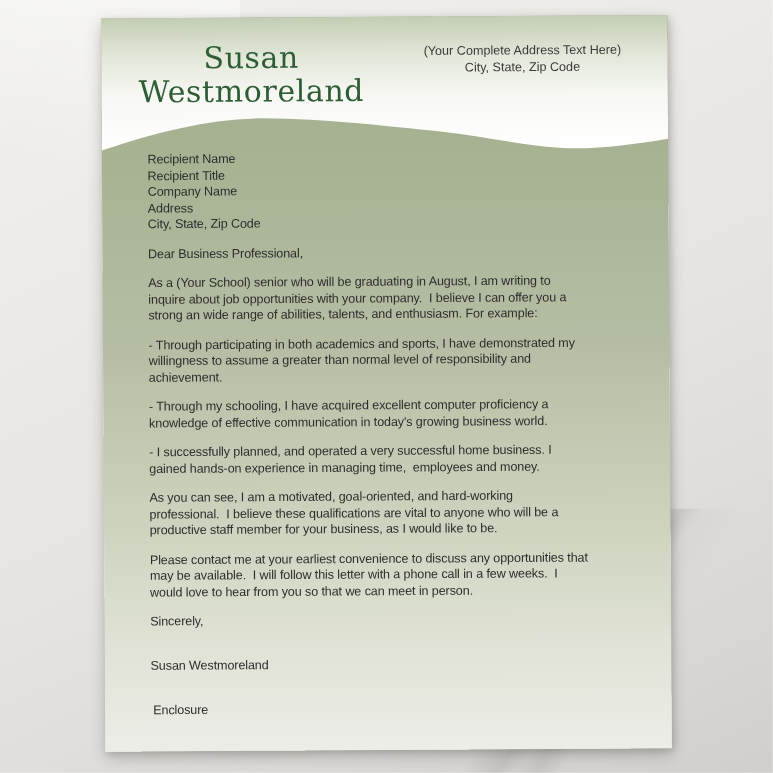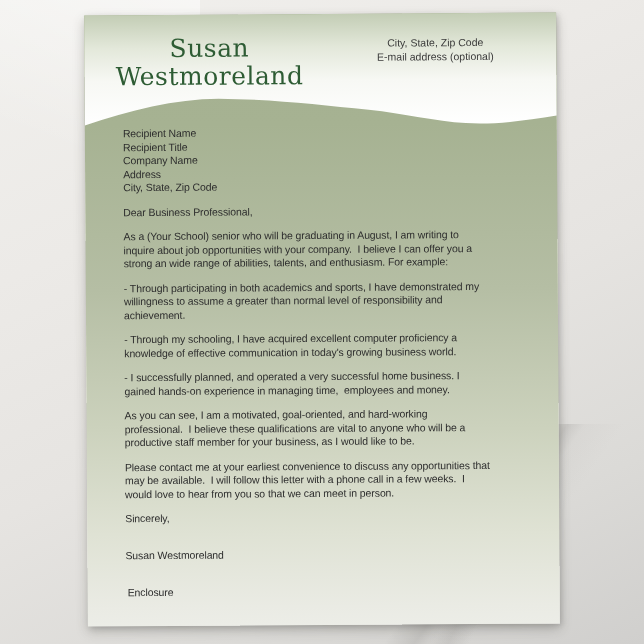--- a/index.html
+++ b/index.html
@@ -63,22 +63,22 @@
     </defs>
     <path d="M0,0 H472 V103 C440,108 410,112 381,110 C350,108 320,100 284,96 C235,91 190,85 134,84 C90,84 45,95 0,110 Z" fill="url(#hdrGrad)"></path>
   </svg>
 
   <div class="header-name">
     <div>Susan</div>
     <div>Westmoreland</div>
   </div>
 
   <div class="header-addr">
+    <div class="line">(Your Complete Address Text Here)</div>
     <div class="line">City, State, Zip Code</div>
-    <div class="line">E-mail address (optional)</div>
   </div>
 
   <div class="letter-body">
 
     <div class="block">
       <div class="line">Recipient Name</div>
       <div class="line">Recipient Title</div>
       <div class="line">Company Name</div>
       <div class="line">Address</div>
       <div class="line">City, State, Zip Code</div>

